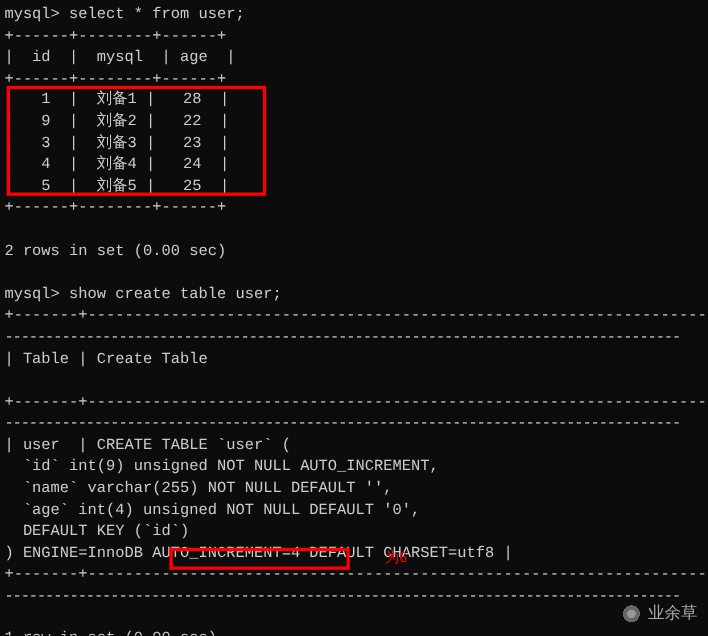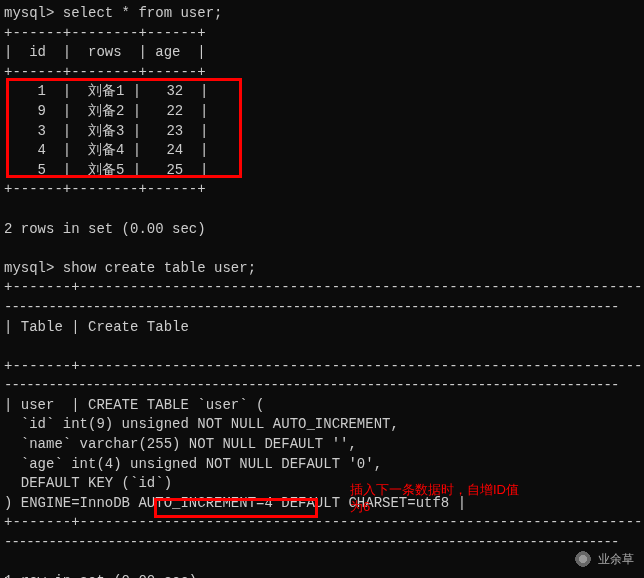--- a/index.html
+++ b/index.html
@@ -46,21 +46,21 @@
       left: 350px;
       top: 482px;
       line-height: 1.3;
       font-family: 'SimSun', 'Microsoft YaHei', sans-serif;
     }
     .watermark {
       position: absolute;
       right: 10px;
       bottom: 10px;
       color: #aaa;
-      font-size: 12px;
+      font-size: 15px;
       display: flex;
       align-items: center;
       gap: 6px;
       font-family: 'Microsoft YaHei', sans-serif;
     }
     .watermark-icon {
       width: 18px;
       height: 18px;
       background: radial-gradient(circle at 50% 50%, #999 30%, #666 31%, #666 60%, transparent 61%);
       border-radius: 50%;
@@ -69,23 +69,23 @@
       white-space: pre;
       overflow: hidden;
       letter-spacing: -1px;
     }
   </style>
 </head>
 <body>
 
 <div class="prompt-line">mysql&gt; select * from user;</div>
 <div class="table-border">+------+--------+------+</div>
-<div class="table-row">|  id  |  rows  | age  |</div>
+<div class="table-row">|  id  |  mysql  | age  |</div>
 <div class="table-border">+------+--------+------+</div>
-<div class="table-row">|   1  |  刘备1 |   32  |</div>
+<div class="table-row">|   1  |  刘备1 |   28  |</div>
 <div class="table-row">|   9  |  刘备2 |   22  |</div>
 <div class="table-row">|   3  |  刘备3 |   23  |</div>
 <div class="table-row">|   4  |  刘备4 |   24  |</div>
 <div class="table-row">|   5  |  刘备5 |   25  |</div>
 <div class="table-border">+------+--------+------+</div>
 <div class="output-line">&nbsp;</div>
 <div class="output-line">2 rows in set (0.00 sec)</div>
 <div class="output-line">&nbsp;</div>
 <div class="prompt-line">mysql&gt; show create table user;</div>
 <div class="output-line">+-------+-----------------------------------------------------------------------</div>
@@ -102,20 +102,20 @@
 <div class="create-line">) ENGINE=InnoDB AUTO_INCREMENT=4 DEFAULT CHARSET=utf8 |</div>
 <div class="output-line">+-------+-----------------------------------------------------------------------</div>
 <div class="long-dash">-----------------------------------------------------------------------------------</div>
 <div class="output-line">&nbsp;</div>
 <div class="output-line">1 row in set (0.00 sec)</div>
 
 <div class="red-highlight-box1"></div>
 <div class="red-highlight-box2"></div>
 
 <div class="annotation">
-  <span>插入下一条数据时，自增ID值</span><br>
+  <br>
   <span>为6</span>
 </div>
 
 <div class="watermark">
   <div class="watermark-icon"></div>
   <span>业余草</span>
 </div>
 
 </body></html>

